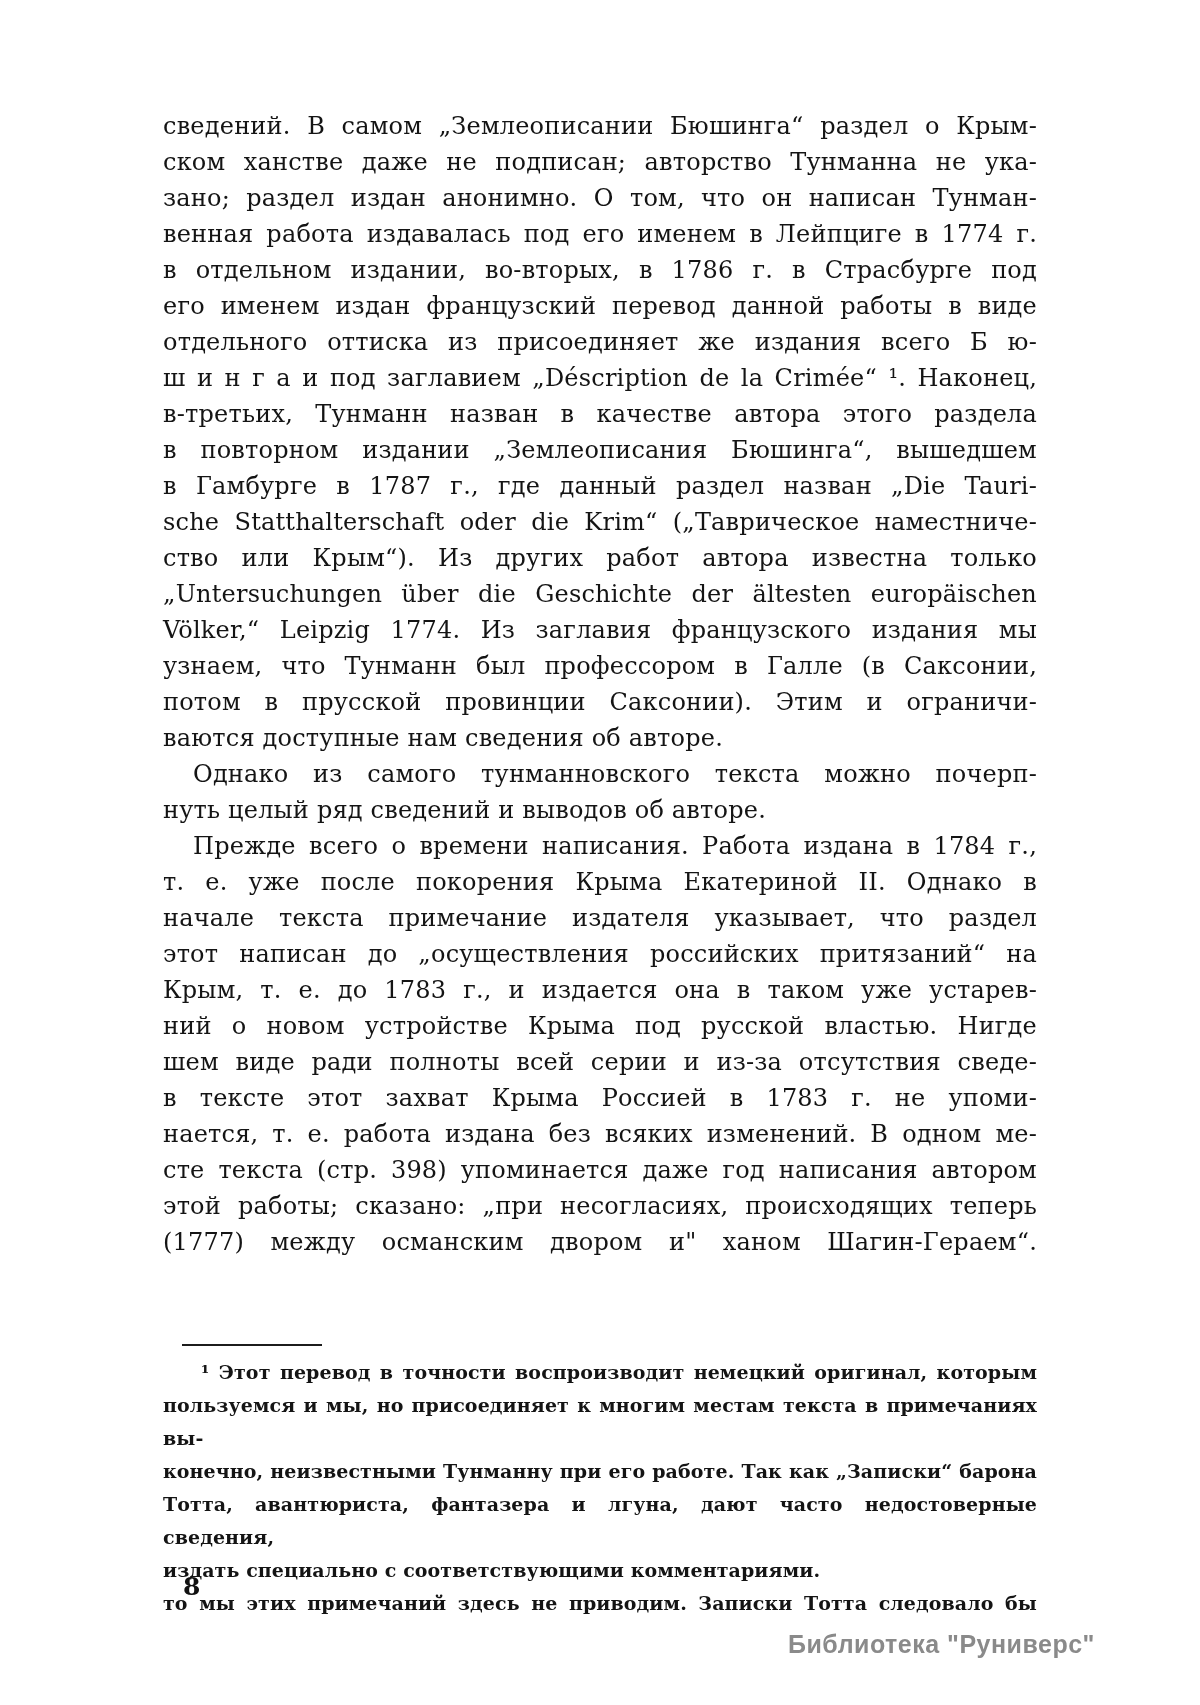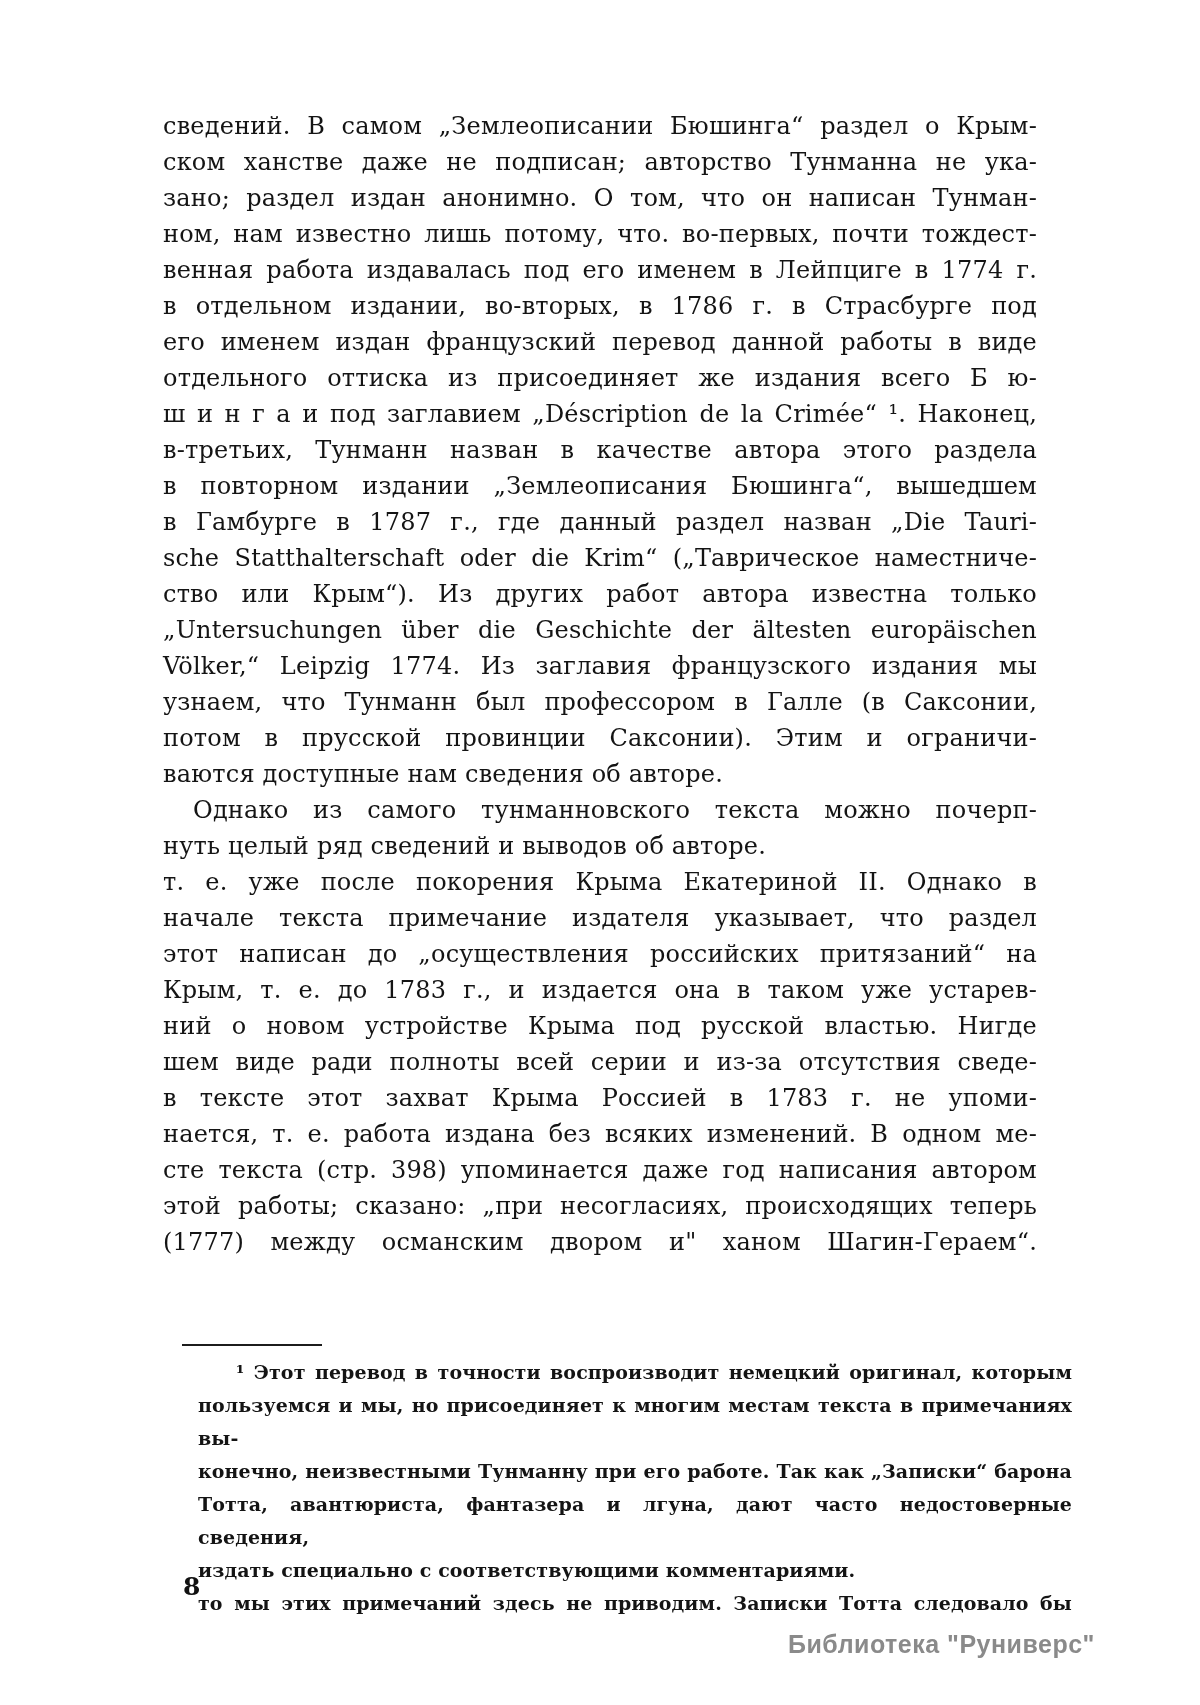--- a/index.html
+++ b/index.html
@@ -49,21 +49,20 @@
   }
   .footnote {
     position: absolute;
     left: 163px;
     top: 1356px;
     width: 874px;
     font-size: 19px;
     line-height: 33px;
     font-weight: bold;
     letter-spacing: 0.1px;
-    margin-left: 35px;
   }
   .footnote .line.indent {
     text-indent: 38px;
   }
   .page-number {
     position: absolute;
     left: 183px;
     top: 1572px;
     font-size: 25px;
     font-weight: bold;
@@ -82,38 +81,38 @@
 </style>
 </head>
 <body>
 
 <div class="scan-page">
 
   <div class="main-text" id="main-text">
       <div class="line">сведений. В самом „Землеописании Бюшинга“ раздел о Крым-</div>
       <div class="line">ском ханстве даже не подписан; авторство Тунманна не ука-</div>
       <div class="line">зано; раздел издан анонимно. О том, что он написан Тунман-</div>
-      <div class="line">ном, нам известно лишь потому, что. во-первых, почти тождест-</div>
       <div class="line">венная работа издавалась под его именем в Лейпциге в 1774 г.</div>
       <div class="line">в отдельном издании, во-вторых, в 1786 г. в Страсбурге под</div>
       <div class="line">его именем издан французский перевод данной работы в виде</div>
       <div class="line">отдельного оттиска из присоединяет же издания всего Б ю-</div>
       <div class="line">ш и н г а и под заглавием „Déscription de la Crimée“ ¹. Наконец,</div>
       <div class="line">в-третьих, Тунманн назван в качестве автора этого раздела</div>
       <div class="line">в повторном издании „Землеописания Бюшинга“, вышедшем</div>
       <div class="line">в Гамбурге в 1787 г., где данный раздел назван „Die Tauri-</div>
       <div class="line">sche Statthalterschaft oder die Krim“ („Таврическое наместниче-</div>
       <div class="line">ство или Крым“). Из других работ автора известна только</div>
       <div class="line">„Untersuchungen über die Geschichte der ältesten europäischen</div>
       <div class="line">Völker,“ Leipzig 1774. Из заглавия французского издания мы</div>
       <div class="line">узнаем, что Тунманн был профессором в Галле (в Саксонии,</div>
       <div class="line">потом в прусской провинции Саксонии). Этим и ограничи-</div>
       <div class="line nojust">ваются доступные нам сведения об авторе.</div>
       <div class="line indent">Однако из самого тунманновского текста можно почерп-</div>
       <div class="line nojust">нуть целый ряд сведений и выводов об авторе.</div>
+      <div class="line indent">Прежде всего о времени написания. Работа издана в 1784 г.,</div>
       <div class="line">т. е. уже после покорения Крыма Екатериной II. Однако в</div>
       <div class="line">начале текста примечание издателя указывает, что раздел</div>
       <div class="line">этот написан до „осуществления российских притязаний“ на</div>
       <div class="line">Крым, т. е. до 1783 г., и издается она в таком уже устарев-</div>
       <div class="line">ний о новом устройстве Крыма под русской властью. Нигде</div>
       <div class="line">шем виде ради полноты всей серии и из-за отсутствия сведе-</div>
       <div class="line">в тексте этот захват Крыма Россией в 1783 г. не упоми-</div>
       <div class="line">нается, т. е. работа издана без всяких изменений. В одном ме-</div>
       <div class="line">сте текста (стр. 398) упоминается даже год написания автором</div>
       <div class="line">этой работы; сказано: „при несогласиях, происходящих теперь</div>

